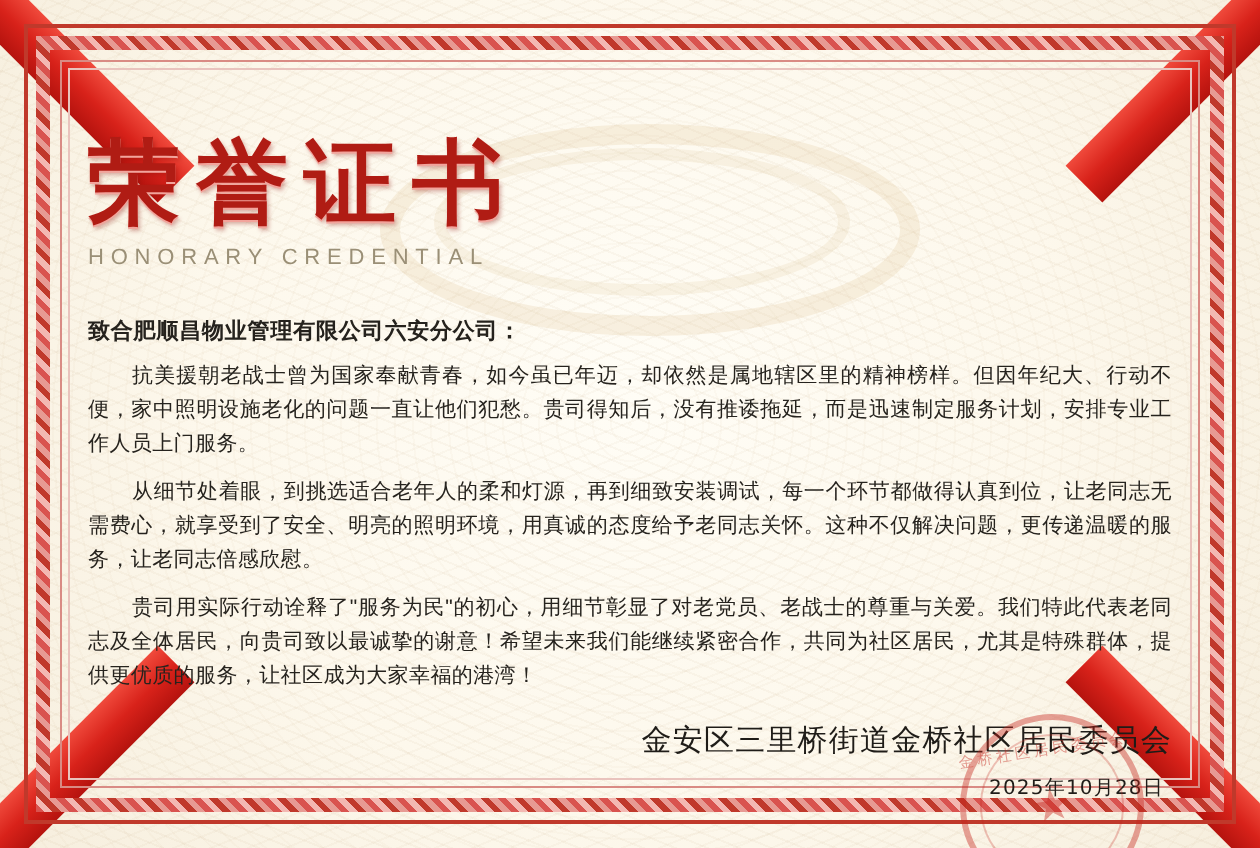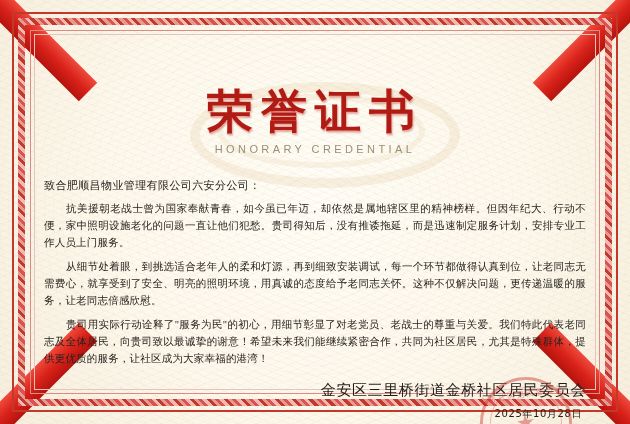--- a/index.html
+++ b/index.html
@@ -84,22 +84,21 @@
   
   .content {
     position: absolute;
     top: 40px; left: 44px; right: 44px; bottom: 40px;
     box-sizing: border-box;
   }
 
   
   .title-wrap {
     position: relative;
-    text-align: center;
-    margin-top: 48px;
+    margin-top: 28px;
     height: 74px;
   }
   .title {
     font-family: "DejaVu Serif", serif;
     font-size: 46px;
     font-weight: 700;
     letter-spacing: 8px;
     color: #b01c14;
     text-shadow:
       0 1px 0 #f2a49c,
@@ -139,24 +138,25 @@
     border-color: rgba(214,182,130,0.14);
   }
 
   
   .salutation {
     margin-top: 16px;
     font-family: "DejaVu Sans", sans-serif;
     font-size: 11px;
     color: #25221d;
     letter-spacing: 0.4px;
+    font-weight: bold;
   }
   .para {
     margin-top: 7px;
-    font-family: Liberation Serif, serif;
+    font-family: Liberation Sans, sans-serif;
     font-size: 10.5px;
     line-height: 1.62;
     color: #26231e;
     text-align: justify;
     text-justify: inter-character;
     text-indent: 22px;
     letter-spacing: 0.2px;
   }
 
   

